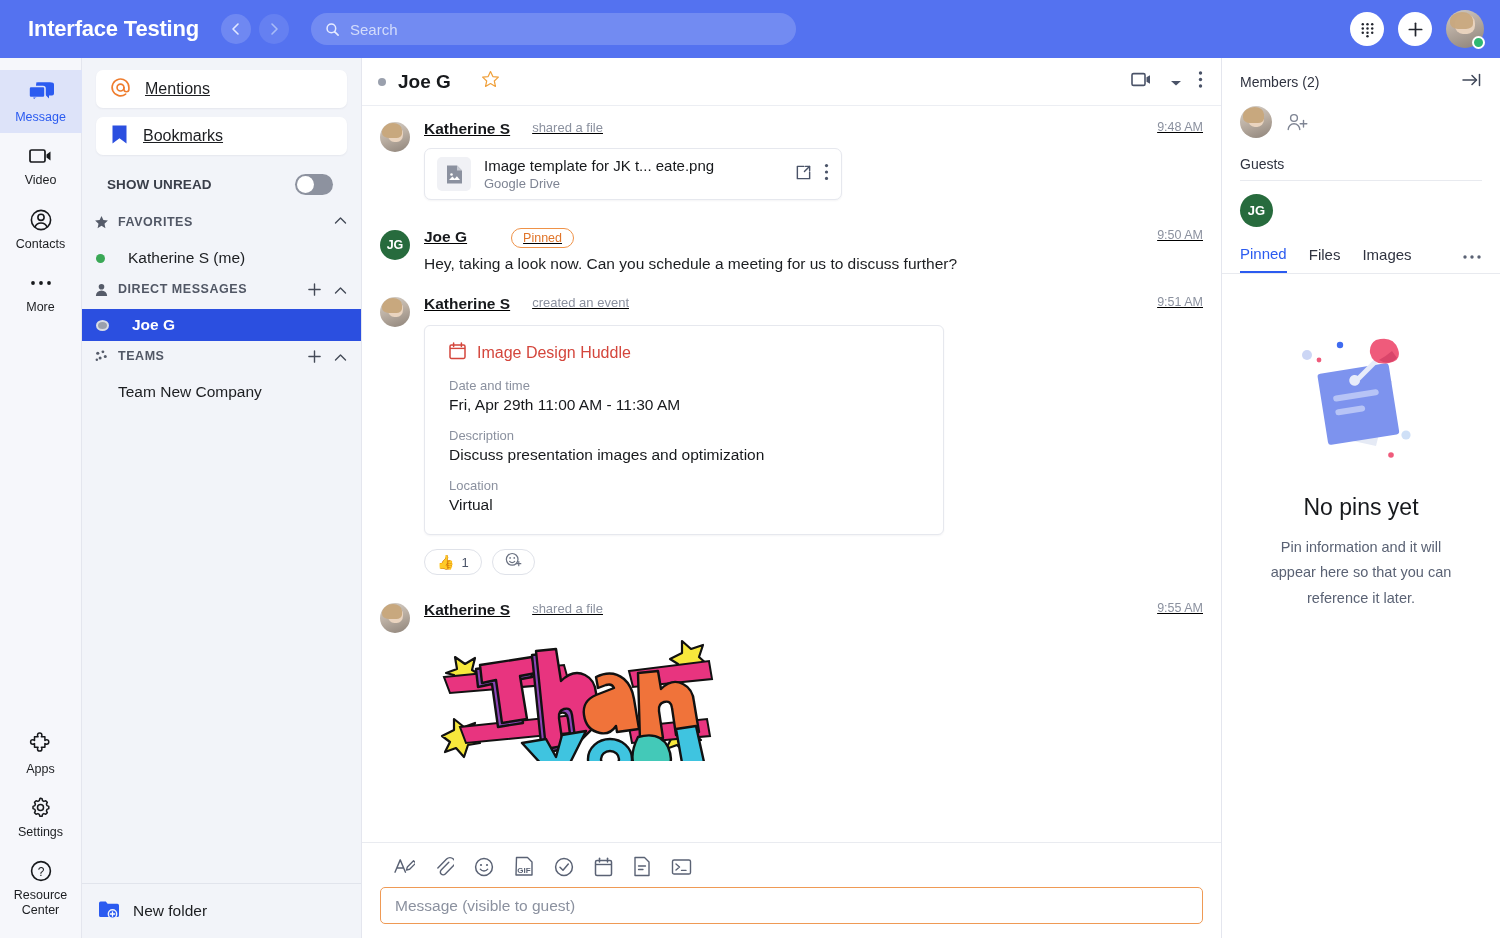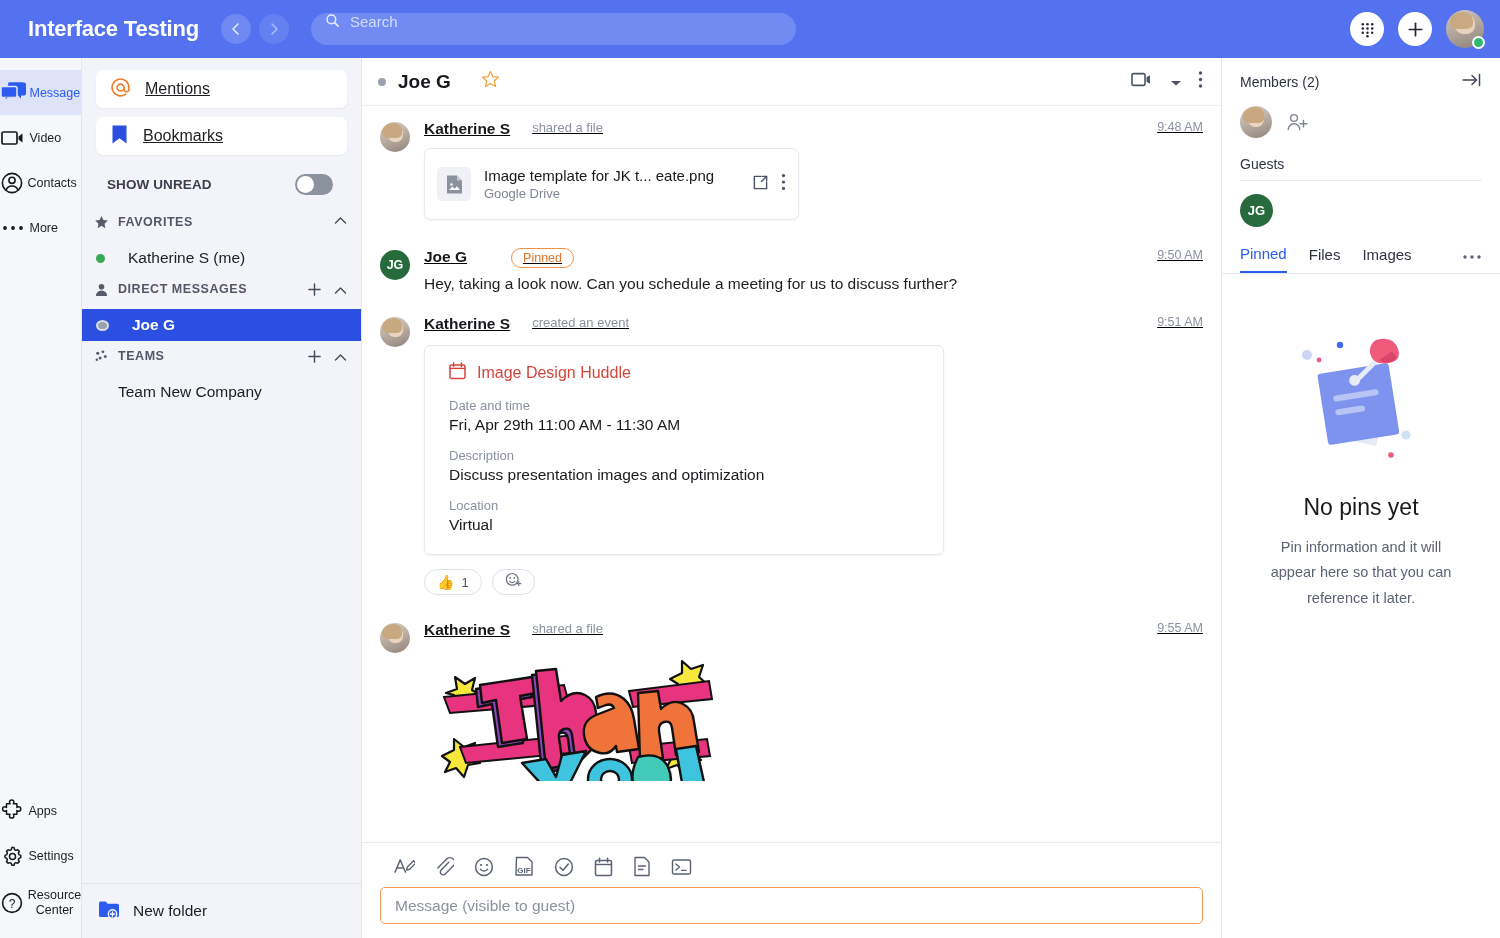--- a/index.html
+++ b/index.html
@@ -21,21 +21,21 @@
   .nav-circle {
     width: 30px; height: 30px; border-radius: 50%;
     background: rgba(255,255,255,0.16);
     display: flex; align-items: center; justify-content: center;
     color: #e2e8ff; font-size: 15px; cursor: pointer;
   }
   .nav-circle.dim { color: #a8bbf7; background: rgba(255,255,255,0.10); }
   .searchbox {
     margin-left: 22px; width: 485px; height: 32px; border-radius: 16px;
     background: rgba(255,255,255,0.18);
-    display: flex; align-items: flex-start; padding: 0 14px; gap: 10px; cursor: text;
+    display: flex; align-items: center; padding: 0 14px; gap: 10px; cursor: text;
   }
   .searchbox .sicon { color: #e7ecff; font-size: 14px; display:flex; }
   .searchbox .splaceholder { color: #d3dcfb; font-size: 15px; }
   .topright { margin-left: auto; display: flex; align-items: center; gap: 14px; }
   .tr-circle {
     width: 34px; height: 34px; border-radius: 50%; background: #fff;
     display: flex; align-items: center; justify-content: center; cursor: pointer;
   }
   .avatar-wrap { position: relative; width: 38px; height: 38px; cursor: pointer; }
   .avatar-img {
@@ -60,21 +60,21 @@
   .body { flex: 1; display: flex; min-height: 0; }
 
   
   .rail {
     width: 82px; flex: 0 0 82px; background: #f6f7fb;
     border-right: 1px solid #e4e6ee;
     display: flex; flex-direction: column; align-items: center;
     padding-top: 12px;
   }
   .rail-item {
-    width: 82px; padding: 10px 0 9px; display: flex; flex-direction: row;
+    width: 82px; padding: 10px 0 9px; display: flex; flex-direction: column;
     align-items: center; gap: 4px; cursor: pointer; color: #1c1e21;
   }
   .rail-item.active { background: #dde3f9; color: #2b5bf0; }
   .rail-label { font-size: 12.5px; line-height: 1.15; text-align: center; }
   .rail-icon { height: 26px; display: flex; align-items: center; justify-content: center; }
   .rail-bottom { margin-top: auto; padding-bottom: 12px; width: 82px; }
 
   
   .chanlist {
     width: 280px; flex: 0 0 280px; background: #f2f4f9;
@@ -161,22 +161,22 @@
   .msg-author { font-size: 15.5px; font-weight: bold; color: #17191c; }
   .msg-action { font-size: 13px; color: #8b919f; }
   .guest-badge {
     border: 1px solid #ef9248; color: #e0752a; font-size: 12.5px;
     border-radius: 11px; padding: 2px 11px; margin-left: 22px;
   }
   .msg-time { margin-left: auto; font-size: 12.5px; color: #8b919f; }
   .msg-text { font-size: 15.5px; color: #1c1e21; margin-top: 7px; }
 
   .filecard {
-    margin-top: 10px; width: 375px; border: 1px solid #e6e8ee; border-radius: 7px;
-    background: #fff; padding: 18px 12px; display: flex; align-items: center; gap: 13px;
+    margin-top: 10px; width: 418px; border: 1px solid #e6e8ee; border-radius: 7px;
+    background: #fff; padding: 8px 12px; display: flex; align-items: center; gap: 13px;
     box-shadow: 0 1px 2px rgba(30,40,70,0.05);
   }
   .file-thumb {
     width: 34px; height: 34px; border-radius: 5px; background: #f0f1f5;
     display: flex; align-items: center; justify-content: center; flex: 0 0 34px;
   }
   .file-meta { flex: 1; min-width: 0; }
   .file-name { font-size: 15px; color: #17191c; white-space: nowrap; overflow: hidden; text-overflow: ellipsis; }
   .file-src { font-size: 13px; color: #7e8493; margin-top: 2px; }
   .file-acts { display: flex; align-items: center; gap: 12px; color: #4a5368; }

